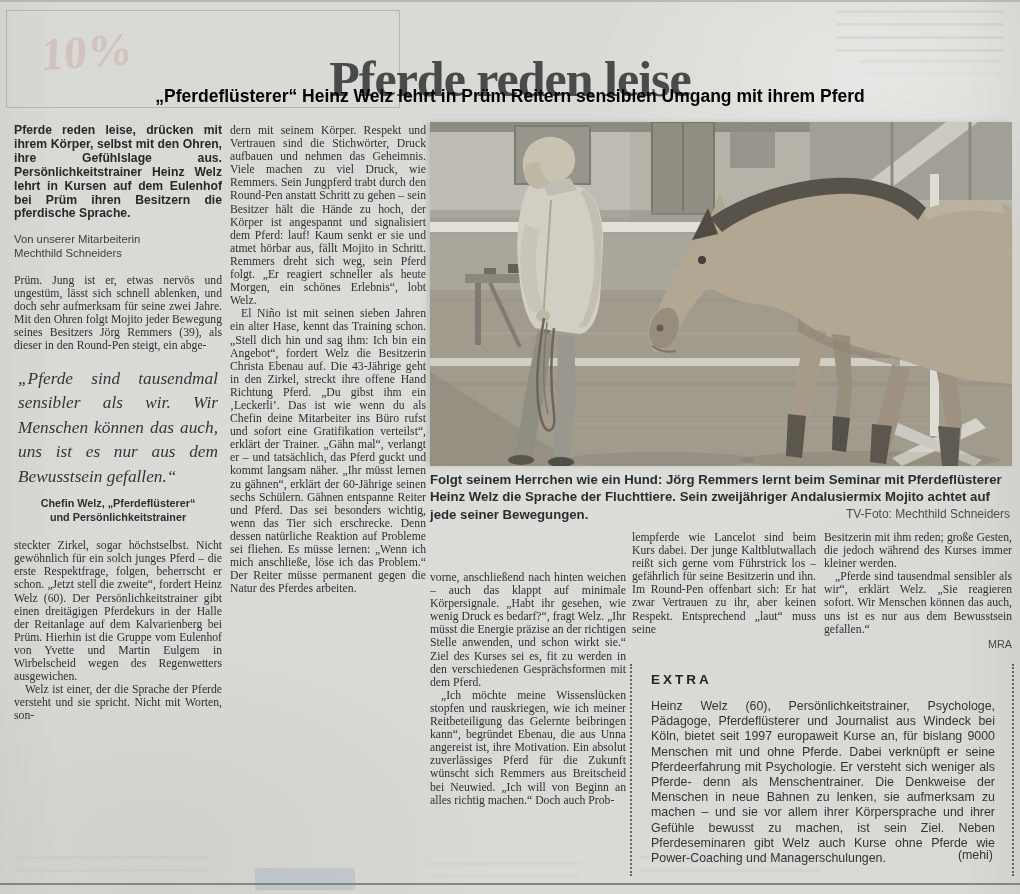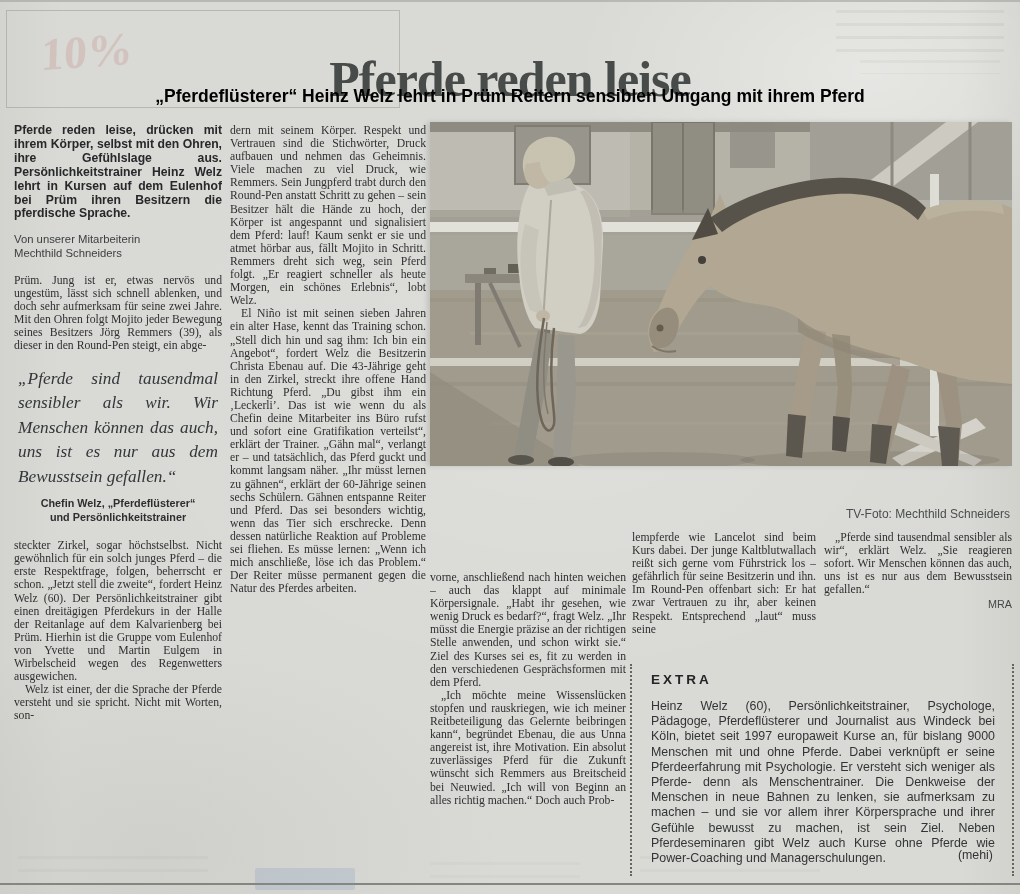--- a/index.html
+++ b/index.html
@@ -240,31 +240,33 @@
     <ellipse cx="234" cy="206" rx="14" ry="21" fill="#8f8576" opacity="0.8" transform="rotate(18 234 206)"></ellipse>
     <circle cx="230" cy="206" r="3.5" fill="#5f574b"></circle>
     <circle cx="272" cy="138" r="4" fill="#3c3833"></circle>
     <path d="M 222 224 C 228 229 238 231 246 229" fill="none" stroke="#7a7164" stroke-width="2"></path>
   </g>
   <rect x="0" y="0" width="582" height="344" fill="#b0a894" opacity="0.07"></rect>
 </svg>
 </div>
 
 <div class="caption">
+  <span>Folgt seinem Herrchen wie ein Hund: Jörg Remmers lernt beim Seminar mit Pferdeflüsterer Heinz Welz die Sprache der Fluchttiere. Sein zweijähriger Andalusiermix Mojito achtet auf jede seiner Bewegungen.</span>
   <span class="credit">TV-Foto: Mechthild Schneiders</span>
 </div>
 
 <div class="col" id="col3">
   <p>vorne, anschließend nach hinten weichen – auch das klappt auf minimale Körpersignale. „Habt ihr gesehen, wie wenig Druck es bedarf?“, fragt Welz. „Ihr müsst die Energie präzise an der richtigen Stelle anwenden, und schon wirkt sie.“ Ziel des Kurses sei es, fit zu werden in den verschiedenen Gesprächsformen mit dem Pferd.</p>
   <p class="ind">„Ich möchte meine Wissenslücken stopfen und rauskriegen, wie ich meiner Reitbeteiligung das Gelernte beibringen kann“, begründet Ebenau, die aus Unna angereist ist, ihre Motivation. Ein absolut zuverlässiges Pferd für die Zukunft wünscht sich Remmers aus Breitscheid bei Neuwied. „Ich will von Beginn an alles richtig machen.“ Doch auch Prob-</p>
 </div>
 <div class="col" id="col4">
   <p>lempferde wie Lancelot sind beim Kurs dabei. Der junge Kaltblutwallach reißt sich gerne vom Führstrick los – gefährlich für seine Besitzerin und ihn. Im Round-Pen offenbart sich: Er hat zwar Vertrauen zu ihr, aber keinen Respekt. Entsprechend „laut“ muss seine</p>
 </div>
 <div class="col" id="col5">
+  <p>Besitzerin mit ihm reden; große Gesten, die jedoch während des Kurses immer kleiner werden.</p>
   <p class="ind">„Pferde sind tausendmal sensibler als wir“, erklärt Welz. „Sie reagieren sofort. Wir Menschen können das auch, uns ist es nur aus dem Bewusstsein gefallen.“</p>
   <span class="sig-right">MRA</span>
 </div>
 
 <div class="extra">
   <div class="extra-title">EXTRA</div>
   <p class="extra-body"><span class="bold-lead">Heinz Welz</span><span> (60), Persönlichkeitstrainer, Psychologe, Pädagoge, Pferdeflüsterer und Journalist aus Windeck bei Köln, bietet seit 1997 europaweit Kurse an, für bislang 9000 Menschen mit und ohne Pferde. Dabei verknüpft er seine Pferdeerfahrung mit Psychologie. Er versteht sich weniger als Pferde- denn als Menschentrainer. Die Denkweise der Menschen in neue Bahnen zu lenken, sie aufmerksam zu machen – und sie vor allem ihrer Körpersprache und ihrer Gefühle bewusst zu machen, ist sein Ziel. Neben Pferdeseminaren gibt Welz auch Kurse ohne Pferde wie Power-Coaching und Managerschulungen.</span></p>
   <span class="extra-sig">(mehi)</span>
 </div>
 

